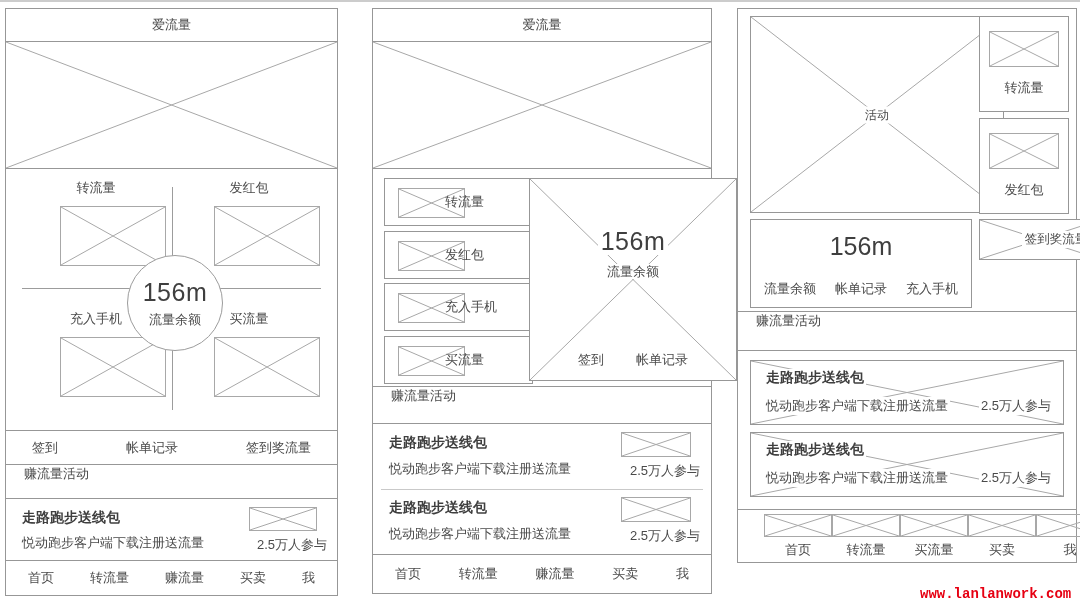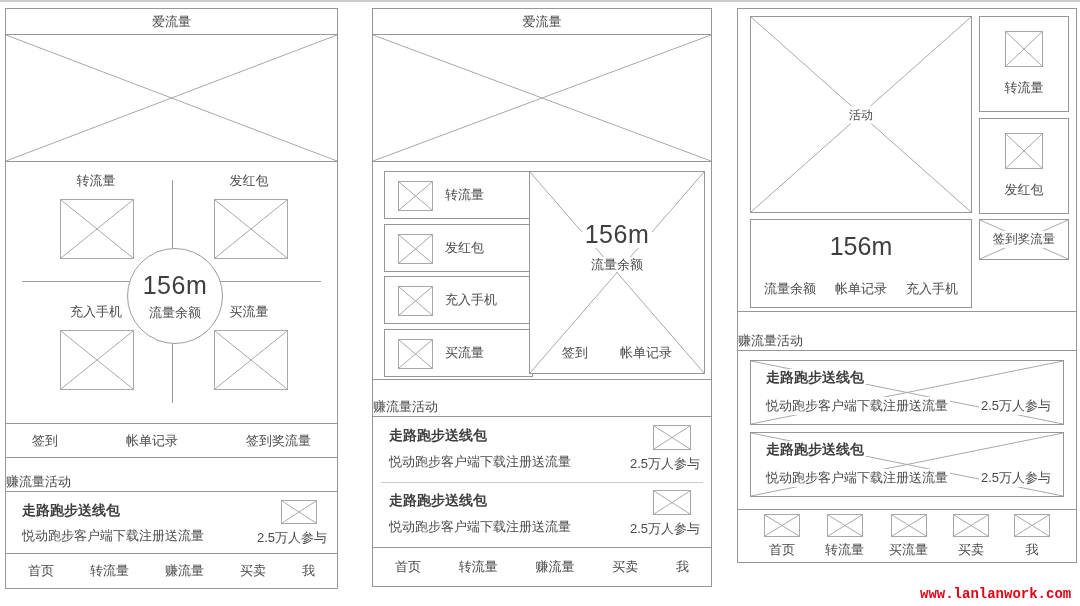--- a/index.html
+++ b/index.html
@@ -2,41 +2,41 @@
 <html><head>
 <meta charset="utf-8">
 <style>
   html,body{margin:0;padding:0;background:#fff;}
   #stage{position:relative;width:1080px;height:606px;background:#ffffff;overflow:hidden;
          font-family:"Liberation Sans","DejaVu Sans",sans-serif;color:#4a4a4a;}
   .toprule{position:absolute;left:0;top:0;width:1080px;height:2px;background:#cccccc;}
   .screen{position:absolute;top:8px;}
   .box{position:relative;border:1px solid #979797;background:#fff;box-sizing:border-box;margin-top:-1px;}
   .box:first-child{margin-top:0;}
-  .titlebar{height:27px;display:flex;align-items:center;justify-content:center;font-size:13px;}
+  .titlebar{height:34px;display:flex;align-items:center;justify-content:center;font-size:13px;}
   .hero{height:128px;}
   
-  .xph{position:relative;overflow:hidden;}
+  .xph{position:relative;overflow:hidden;padding-left:32px;}
   .xsvg{position:absolute;left:0;top:0;width:100%;height:100%;display:block;}
   .xsvg line{stroke:#a8a8a8;stroke-width:1;}
   .lbl{font-size:13px;color:#4a4a4a;}
   .onx{position:relative;z-index:2;background:#fff;padding:0 3px;}
   
   .quad{height:263px;}
   .hline{position:absolute;top:119px;left:16px;right:16px;border-top:1px solid #9c9c9c;}
   .vline{position:absolute;left:166px;top:18px;bottom:20px;border-left:1px solid #9c9c9c;}
   .qlabel{position:absolute;width:110px;text-align:center;font-size:13px;}
   .qbox{position:absolute;width:72px;height:58px;border:1px solid #a8a8a8;background:#fff;}
   .circle{position:absolute;left:121px;top:86px;width:94px;height:94px;border:1px solid #9c9c9c;
           border-radius:50%;background:#fff;z-index:3;display:flex;flex-direction:column;
           align-items:center;justify-content:center;}
   .balval{font-size:25px;color:#3f3f3f;letter-spacing:0.5px;}
   .ballbl{font-size:13px;margin-top:4px;}
   .menurow{height:35px;display:flex;align-items:center;justify-content:space-between;padding:0 26px;font-size:13px;}
-  .sechead{height:35px;display:flex;align-items:flex-end;padding-left:0;font-size:13px;}
+  .sechead{height:35px;display:flex;align-items:flex-start;padding-left:18px;font-size:13px;}
   .card{height:63px;}
   .card .ctitle{position:absolute;left:16px;top:10px;font-size:14px;font-weight:bold;color:#3f3f3f;}
   .card .csub{position:absolute;left:16px;top:35px;font-size:13px;}
   .card .cicon{position:absolute;right:20px;top:8px;width:34px;height:22px;border:1px solid #a8a8a8;}
   .card .cpart{position:absolute;right:10px;top:37px;font-size:13px;}
   .navbar{height:36px;display:flex;align-items:center;justify-content:space-between;padding:0 22px;font-size:13px;}
   
   .mmain{height:219px;}
   .mbtn{position:absolute;left:11px;width:147px;height:46px;border:1px solid #979797;background:#fff;}
   .micon{position:absolute;left:13px;top:9px;width:33px;height:28px;border:1px solid #a8a8a8;}

